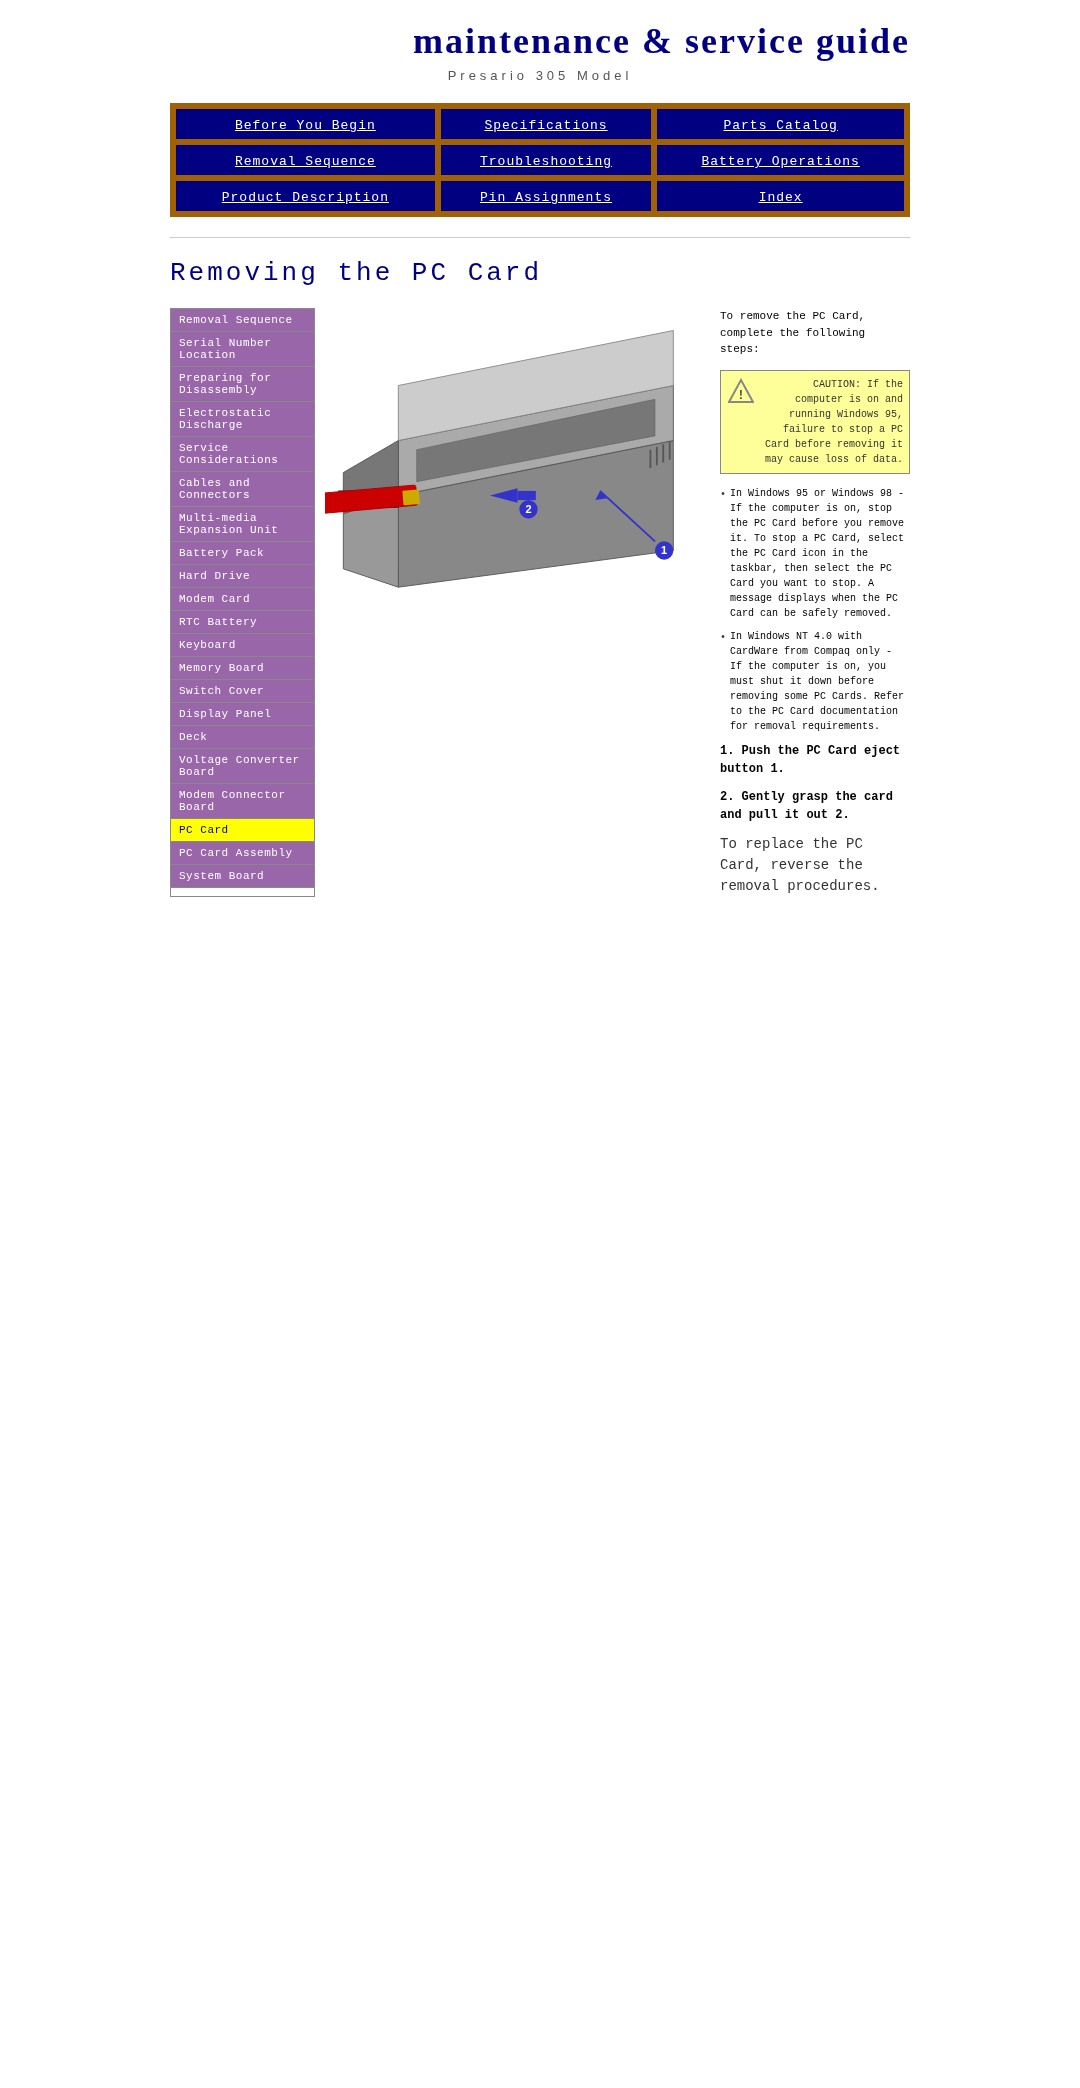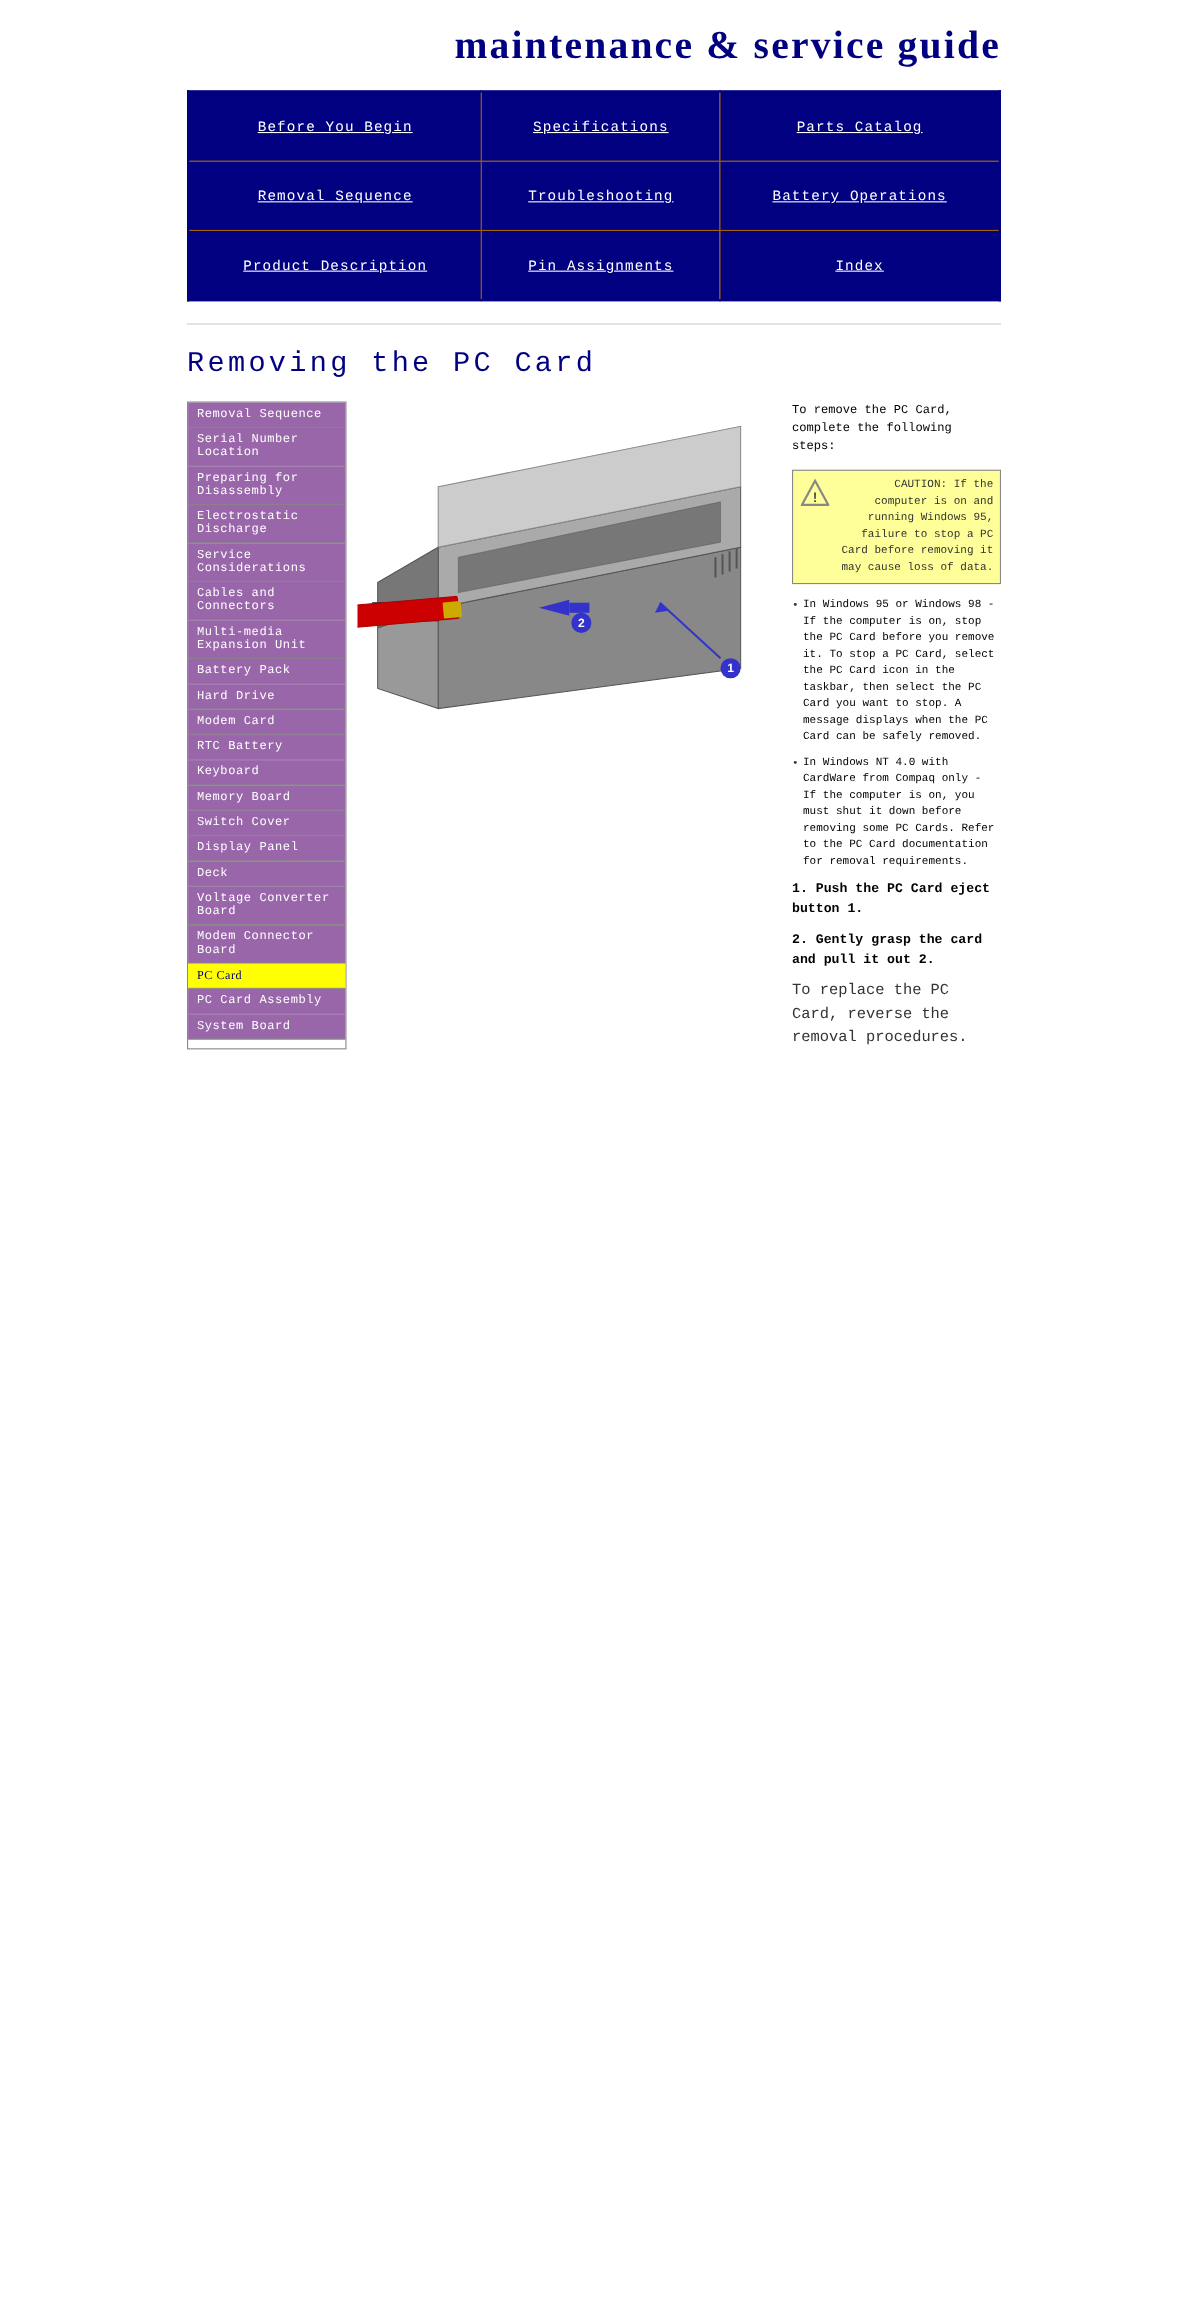--- a/index.html
+++ b/index.html
@@ -32,24 +32,24 @@
     }
 
     
     .nav-table {
       width: 100%;
       border-collapse: collapse;
       margin-bottom: 20px;
       border: 2px solid #000080;
     }
     .nav-table td {
-      border: 1px solid #a16207;
+      border: 6px solid #a16207;
       background-color: #000080;
       text-align: center;
-      padding: 22px 10px;
+      padding: 6px 10px;
     }
     .nav-table td a {
       color: #ffffff;
       text-decoration: underline;
       font-size: 13px;
       letter-spacing: 1px;
       font-family: 'Courier New', monospace;
     }
 
     hr {
@@ -90,21 +90,20 @@
       font-size: 11px;
       font-family: 'Courier New', monospace;
       letter-spacing: 0.5px;
       display: block;
     }
     .sidebar-item.active {
       background-color: #ffff00;
     }
     .sidebar-item.active a {
       color: #000080;
-      font-family: Liberation Serif, serif;
     }
 
     
     .image-area {
       flex: 1;
       min-width: 0;
       display: flex;
       align-items: flex-start;
       justify-content: center;
       padding-top: 10px;
@@ -182,20 +181,21 @@
     .laptop-svg {
       width: 400px;
       height: 300px;
     }
   </style>
 </head>
 <body>
 
 <div class="header">
   <h1>maintenance &amp; service guide</h1>
+  <div class="subtitle">Presario 305 Model</div>
 </div>
 
 <table class="nav-table">
   <tbody id="nav-tbody">
       <tr>
         <td><a href="#">Before You Begin</a></td>
         <td><a href="#">Specifications</a></td>
         <td><a href="#">Parts Catalog</a></td>
       </tr>
       <tr>

